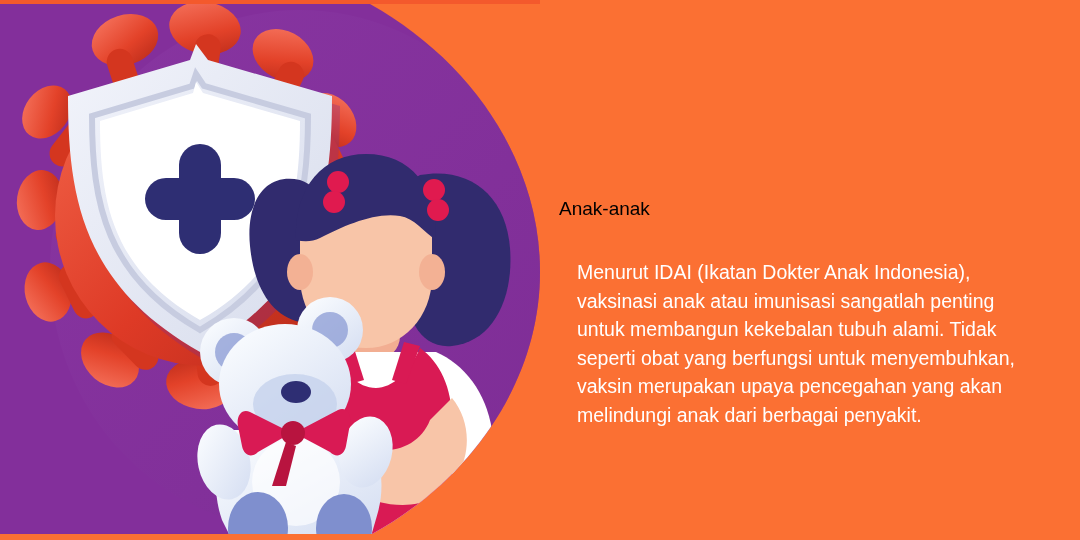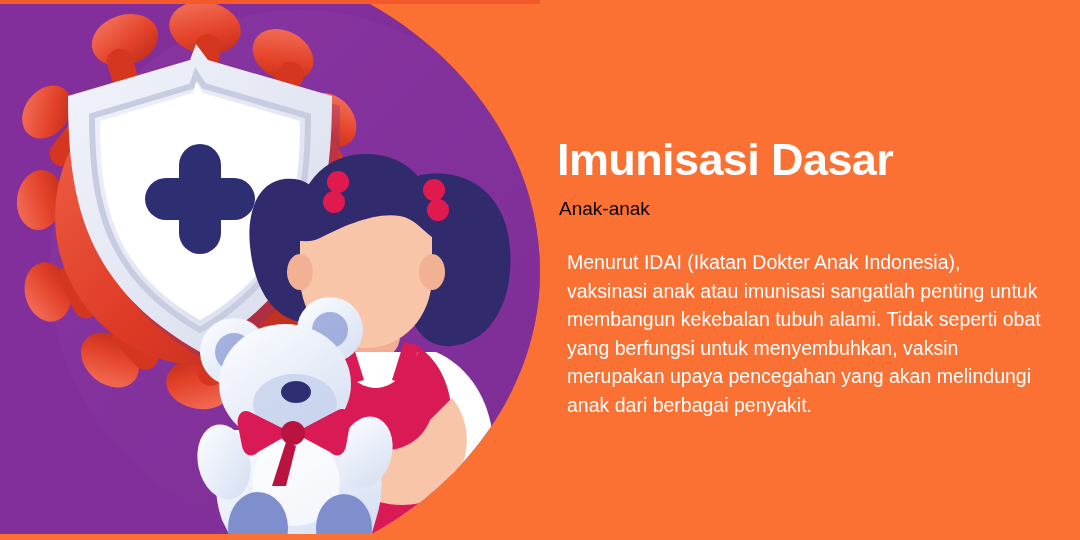--- a/index.html
+++ b/index.html
@@ -75,21 +75,21 @@
     position: absolute;
     left: 2px;
     top: 240px;
     width: 492px;
     font-size: 19.5px;
     font-weight: normal;
     color: #FFFFFF;
     line-height: 28.5px;
   }
   .body-text p {
-    margin: 8px;
+    margin: 18px;
   }
 </style>
 </head>
 <body>
 
 <div id="banner">
 
   <div class="orange-bg"></div>
 
   <svg class="art" viewBox="0 0 560 540">
@@ -250,20 +250,19 @@
         </g>
       </g>
 
     </g>
   </svg>
 
   <div class="top-strip"></div>
   <div class="bottom-strip"></div>
 
   <div class="text-col">
-    <div class="title">Imunisasi Dasar</div>
     <div class="subtitle">Anak-anak</div>
     <div class="body-text">
       <p>Menurut IDAI (Ikatan Dokter Anak Indonesia), vaksinasi anak atau imunisasi sangatlah penting untuk membangun kekebalan tubuh alami. Tidak seperti obat yang berfungsi untuk menyembuhkan, vaksin merupakan upaya pencegahan yang akan melindungi anak dari berbagai penyakit.</p>
     </div>
   </div>
 
 </div>
 
 </body></html>

